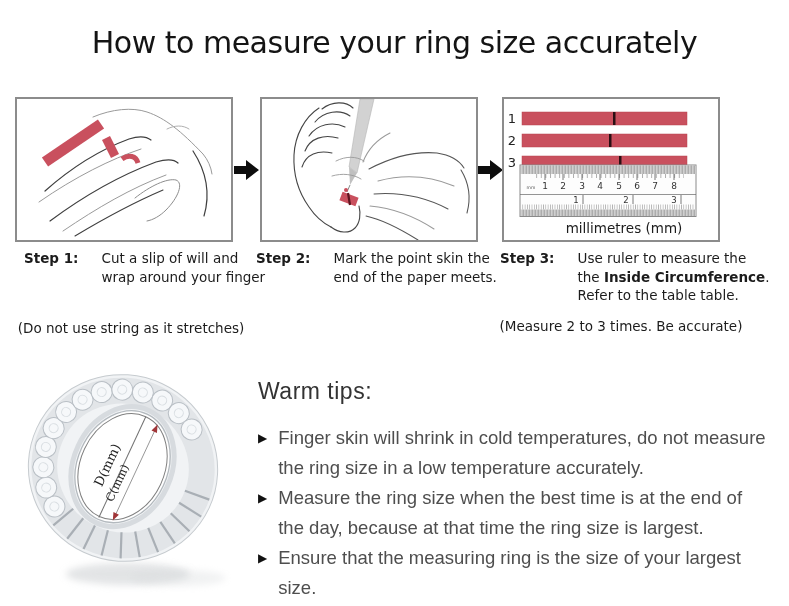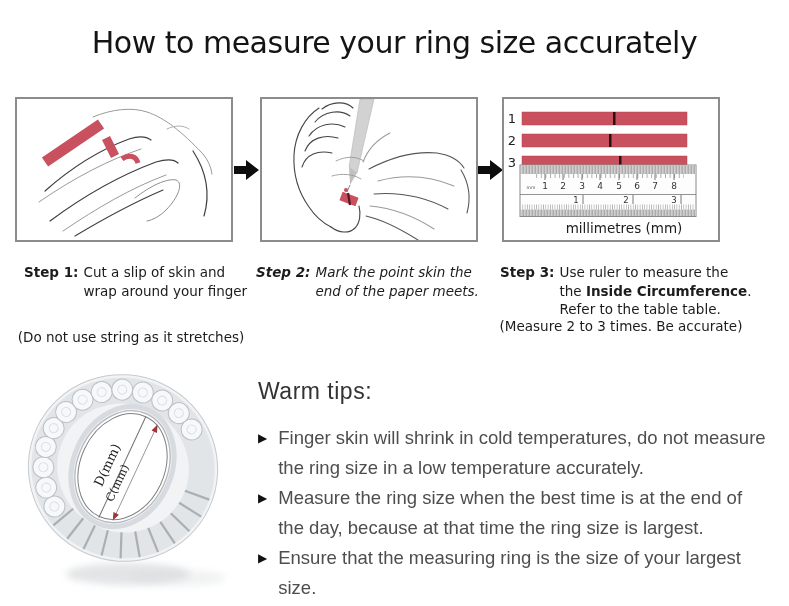--- a/index.html
+++ b/index.html
@@ -6,27 +6,27 @@
   #page{position:relative;width:789px;height:606px;background:#ffffff;overflow:hidden;
         font-family:"DejaVu Sans",sans-serif;}
   .title{position:absolute;top:24px;left:0;width:789px;text-align:center;
          font:400 30px/38px "DejaVu Sans",sans-serif;letter-spacing:-0.5px;color:#141414;}
   .box{position:absolute;top:97px;width:218px;height:145px;background:#fff;
        border:2px solid #8c8c8c;box-sizing:border-box;}
   #box1{left:15px;} #box2{left:260px;} #box3{left:502px;}
   .box svg{display:block;width:100%;height:100%;}
   .arrow{position:absolute;top:159px;width:25px;height:22px;}
   #arrow1{left:234px;} #arrow2{left:478px;}
-  .cap{position:absolute;top:249px;display:flex;gap:5px;
-       font:13.5px/18.5px "DejaVu Sans",sans-serif;color:#1c1c1c;margin-top:14px;}
-  #cap1{left:24px;} #cap2{left:256px;font-style:italic;} #cap3{left:500px;}
+  .cap{position:absolute;top:249px;display:flex;gap:23px;
+       font:13.5px/18.5px "DejaVu Sans",sans-serif;color:#1c1c1c;}
+  #cap1{left:24px;} #cap2{left:256px;} #cap3{left:500px;}
   .cap-label{font-weight:700;white-space:nowrap;}
   .cap-lines{display:flex;flex-direction:column;}
   .note{position:absolute;font:13.5px "DejaVu Sans",sans-serif;color:#1c1c1c;text-align:center;}
-  #note1{left:6px;top:329px;width:250px;}
+  #note1{left:6px;top:320px;width:250px;}
   #note3{left:489px;top:318px;width:264px;}
   #ring{position:absolute;left:0px;top:372px;width:256px;height:234px;}
   .tips{position:absolute;left:258px;top:366px;width:514px;}
   .tips-heading{font:400 23px "Liberation Sans",sans-serif;letter-spacing:.5px;
                 color:#333;margin:12px 0 18px 0;}
   .tip{display:flex;gap:11px;font:18.5px/30px "Liberation Sans",sans-serif;color:#4e4e4e;}
   .tip-marker{flex:0 0 auto;font-size:12px;line-height:30px;color:#111;}
   .tip-text{flex:1 1 auto;}
   text{font-family:"DejaVu Sans",sans-serif;}
   .serif-label{font-family:"DejaVu Serif",serif;}
@@ -166,21 +166,21 @@
         <rect x="18" y="105.5" width="172" height="5" fill="url(#ticksfine)"></rect>
         <rect x="16.5" y="110.5" width="175" height="6.5" fill="url(#hatch)"></rect>
       </g>
       <text x="120" y="134" font-size="13.5" fill="#1c1c1c" text-anchor="middle">millimetres (mm)</text>
     </svg>
   </div>
 
   <div class="cap" id="cap1">
     <span class="cap-label">Step 1:</span>
     <span class="cap-lines">
-      <span>Cut a slip of skin and</span>
+      <span>Cut a slip of will and</span>
       <span>wrap around your finger</span>
     </span>
   </div>
 
   <div class="cap" id="cap2">
     <span class="cap-label">Step 2:</span>
     <span class="cap-lines">
       <span>Mark the point skin the</span>
       <span>end of the paper meets.</span>
     </span>

